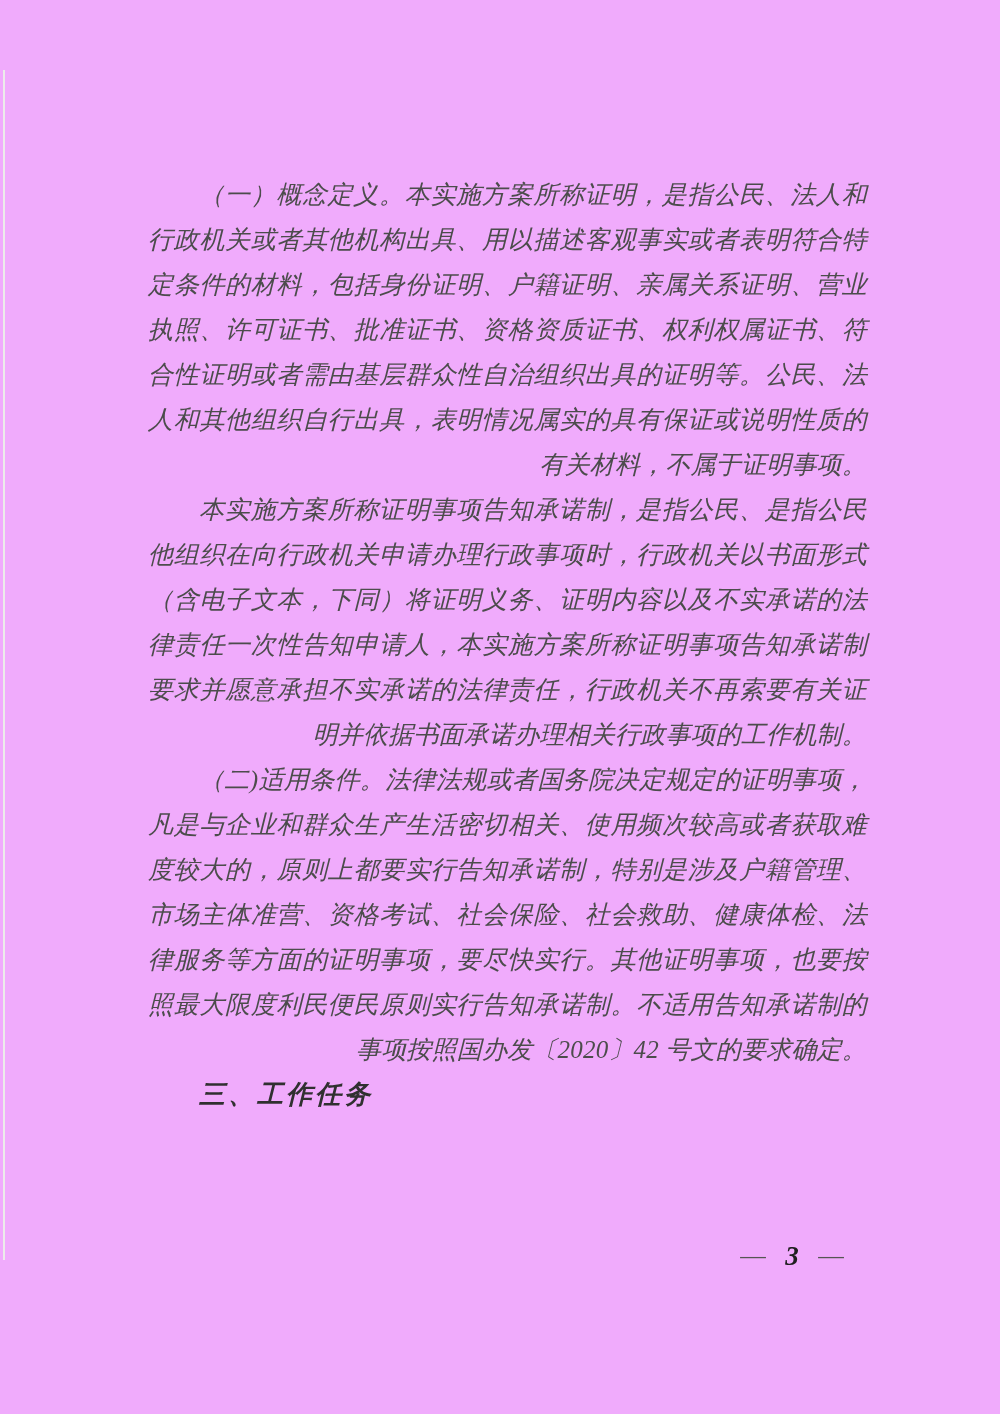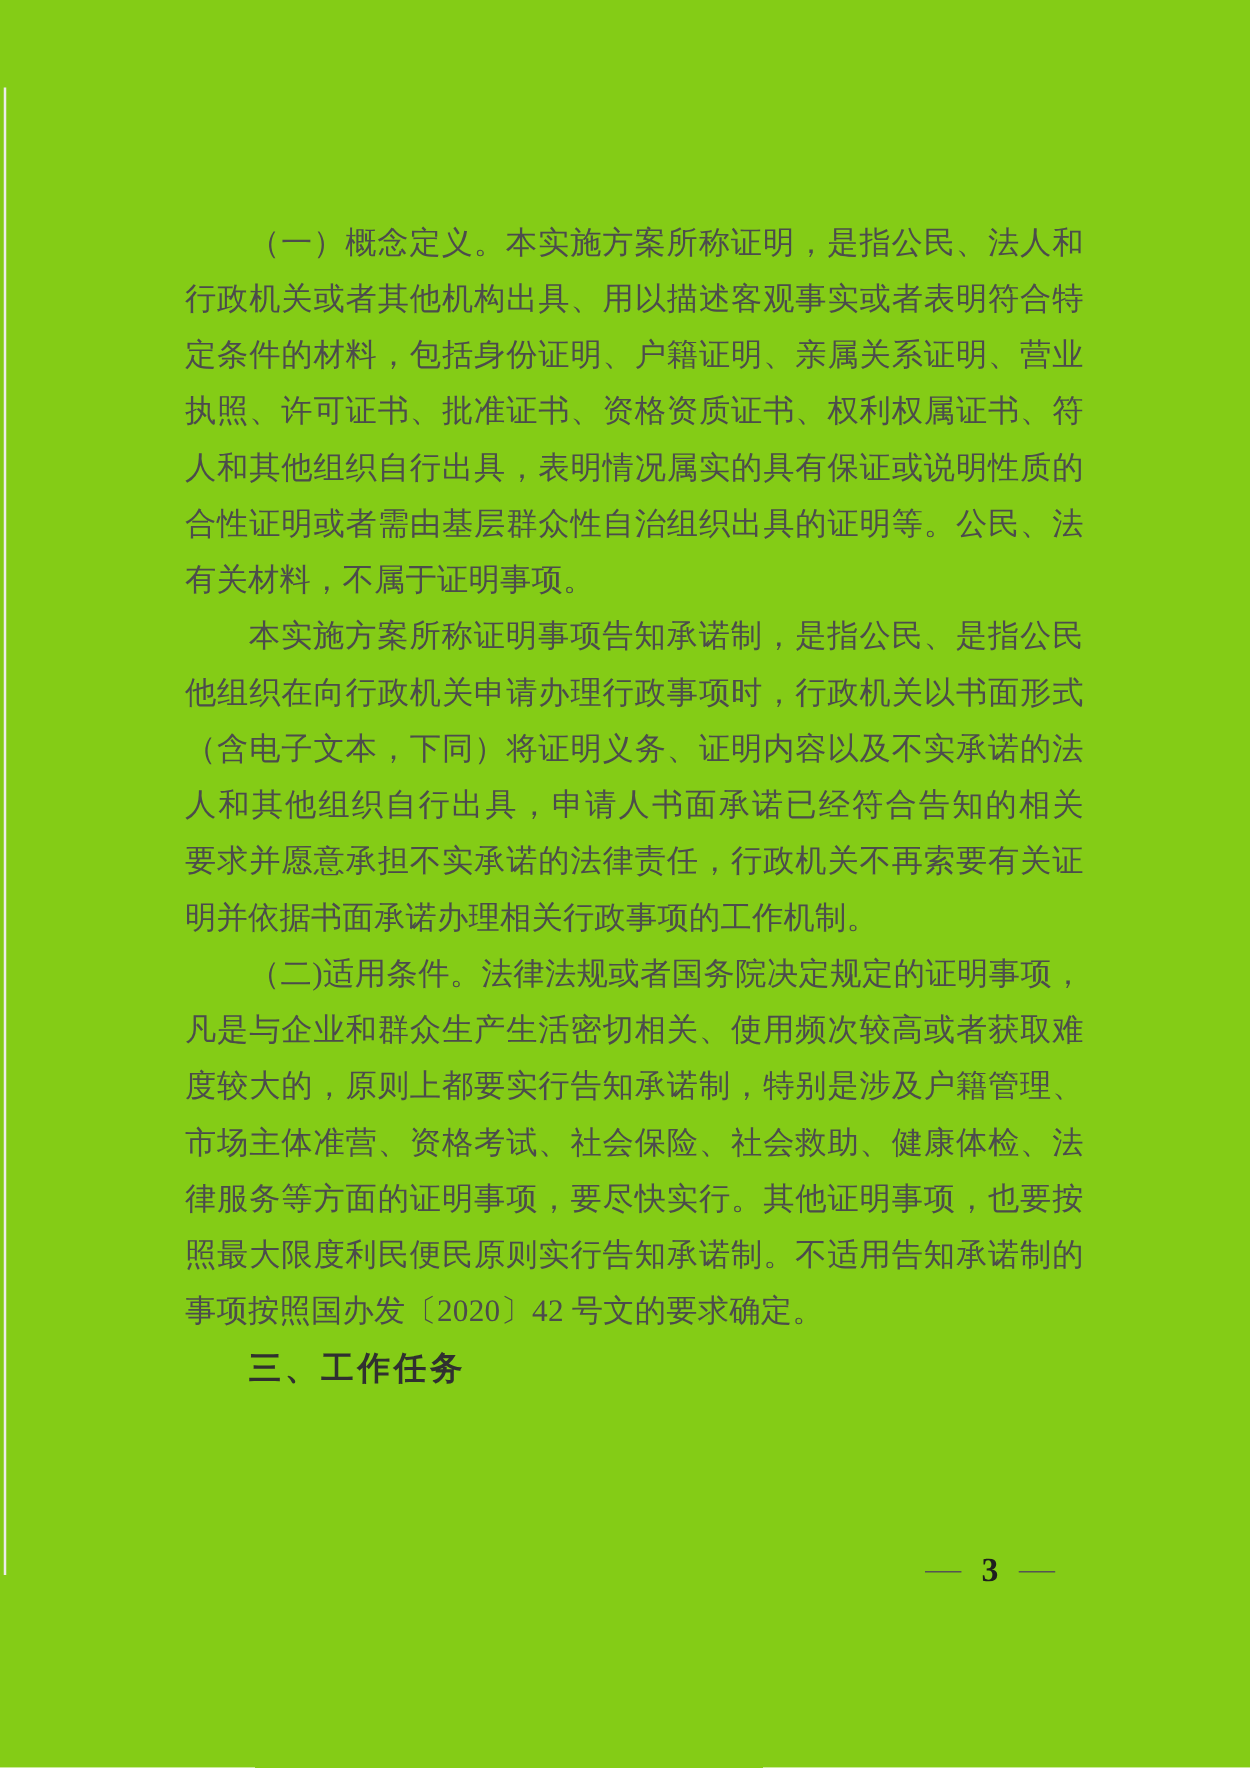--- a/index.html
+++ b/index.html
@@ -5,23 +5,24 @@
 <style>
   html, body {
     margin: 0;
     padding: 0;
     background: #ffffff;
   }
   .page {
     position: relative;
     width: 1000px;
     height: 1414px;
-    background: #84cc16;
+    background: #f0abfc;
     overflow: hidden;
     font-family: "Liberation Serif", "DejaVu Serif", serif;
+    font-style: italic;
   }
   
   .scan-edge {
     position: absolute;
     left: 3px;
     top: 70px;
     width: 2px;
     height: 1190px;
     background: #ececea;
   }
@@ -30,21 +31,21 @@
     left: 148px;
     top: 172px;
     width: 719px;
   }
   .paragraph { margin: 0; }
   .line {
     height: 45px;
     line-height: 45px;
     font-size: 25px;
     color: #4c4c4c;
-    text-align: left;
+    text-align: right;
     letter-spacing: 0.2px;
   }
   .line.fill {
     text-align: justify;
     text-align-last: justify;
     text-justify: inter-character;
   }
   .line.indent { text-indent: 51px; }
   .line.heading {
     font-family: "Liberation Sans", "DejaVu Sans", sans-serif;
@@ -83,29 +84,29 @@
 
 <main class="page">
   <div class="scan-edge"></div>
 
   <section class="doc-body">
       <div class="paragraph">
         <div class="line indent fill">（一）概念定义。本实施方案所称证明，是指公民、法人和</div>
         <div class="line fill">行政机关或者其他机构出具、用以描述客观事实或者表明符合特</div>
         <div class="line fill">定条件的材料，包括身份证明、户籍证明、亲属关系证明、营业</div>
         <div class="line fill">执照、许可证书、批准证书、资格资质证书、权利权属证书、符</div>
+        <div class="line fill">合性证明或者需由基层群众性自治组织出具的证明等。公民、法</div>
         <div class="line fill">人和其他组织自行出具，表明情况属实的具有保证或说明性质的</div>
-        <div class="line fill">合性证明或者需由基层群众性自治组织出具的证明等。公民、法</div>
         <div class="line">有关材料，不属于证明事项。</div>
       </div>
       <div class="paragraph">
         <div class="line indent fill">本实施方案所称证明事项告知承诺制，是指公民、是指公民</div>
         <div class="line fill">他组织在向行政机关申请办理行政事项时，行政机关以书面形式</div>
         <div class="line fill">（含电子文本，下同）将证明义务、证明内容以及不实承诺的法</div>
-        <div class="line fill">人和其他组织自行出具，申请人书面承诺已经符合告知的相关</div>
+        <div class="line fill">律责任一次性告知申请人，本实施方案所称证明事项告知承诺制</div>
         <div class="line fill">要求并愿意承担不实承诺的法律责任，行政机关不再索要有关证</div>
         <div class="line">明并依据书面承诺办理相关行政事项的工作机制。</div>
       </div>
       <div class="paragraph">
         <div class="line indent fill">（二)适用条件。法律法规或者国务院决定规定的证明事项，</div>
         <div class="line fill">凡是与企业和群众生产生活密切相关、使用频次较高或者获取难</div>
         <div class="line fill">度较大的，原则上都要实行告知承诺制，特别是涉及户籍管理、</div>
         <div class="line fill">市场主体准营、资格考试、社会保险、社会救助、健康体检、法</div>
         <div class="line fill">律服务等方面的证明事项，要尽快实行。其他证明事项，也要按</div>
         <div class="line fill">照最大限度利民便民原则实行告知承诺制。不适用告知承诺制的</div>

